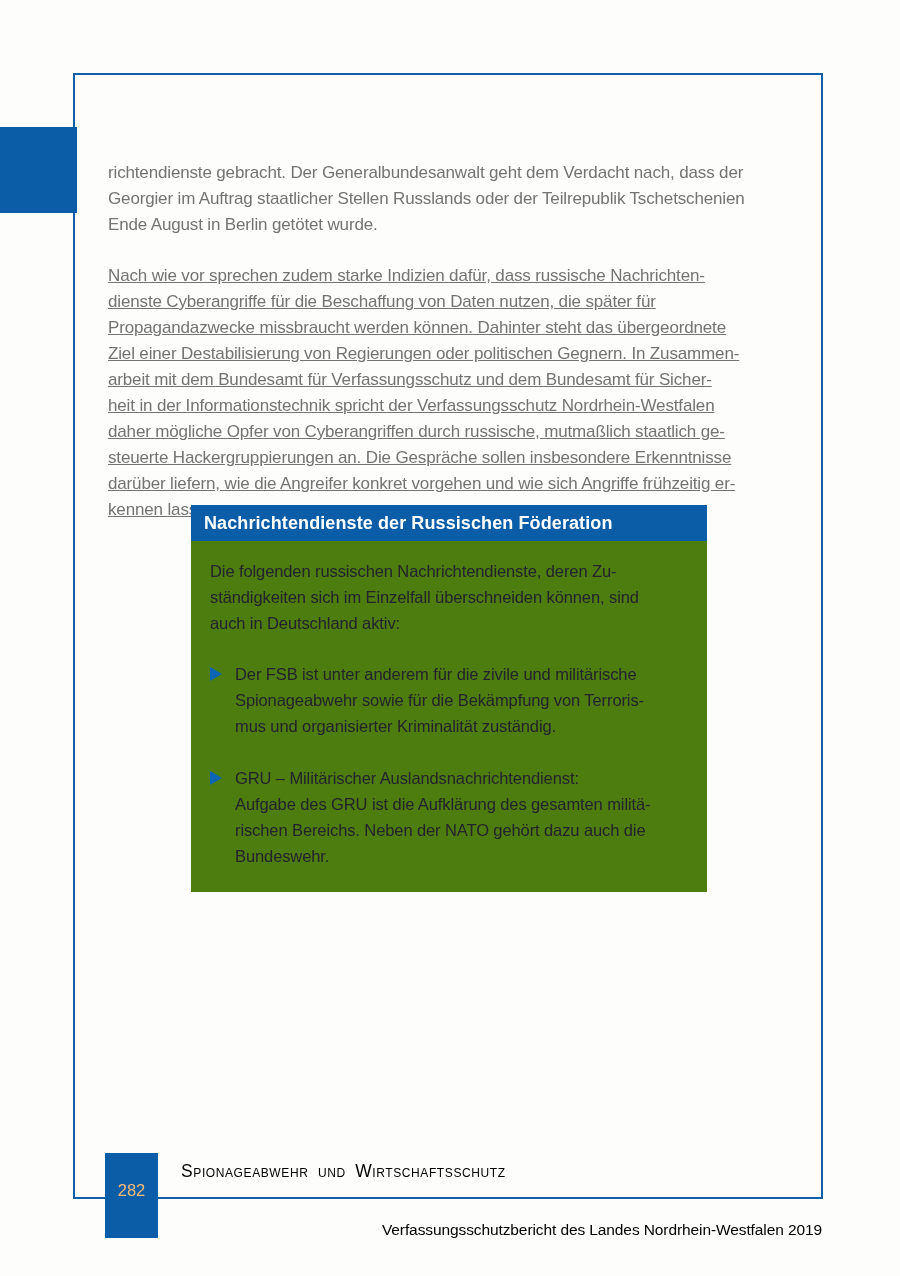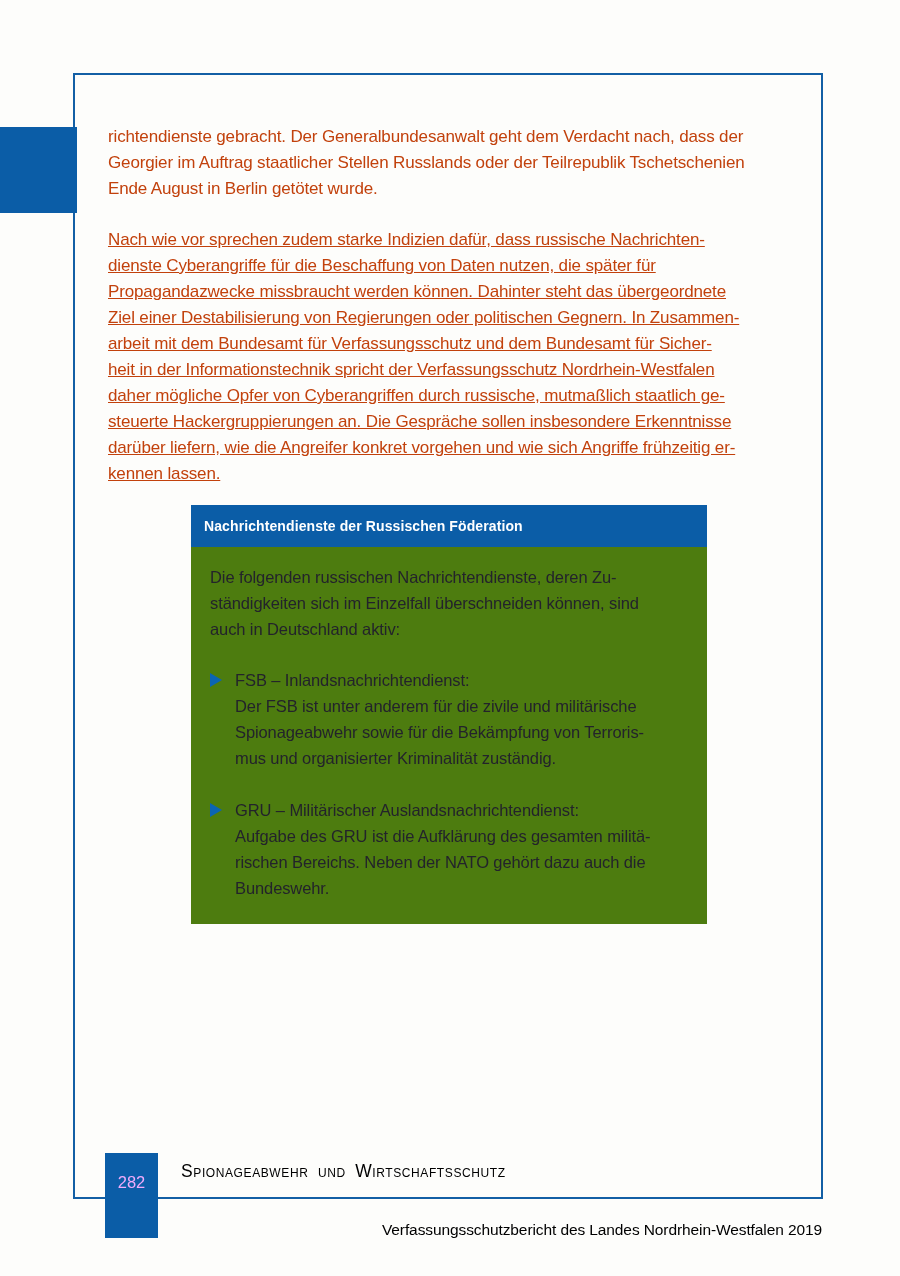--- a/index.html
+++ b/index.html
@@ -23,41 +23,42 @@
     left: 0; top: 127px;
     width: 77px; height: 86px;
     background: #0b5da7;
     z-index: 2;
   }
   .para {
     position: absolute;
     white-space: pre;
     font-size: 17px;
     line-height: 26px;
-    color: #c2410c;
+    color: #737373;
     letter-spacing: -0.15px;
     z-index: 3;
+    margin-top: 36px;
   }
   .para-1 { left: 108px; top: 124px; }
   .para-2 { left: 108px; top: 227px; text-decoration: underline; }
 
   .infobox {
     position: absolute;
     left: 191px; top: 505px;
     width: 516px;
     z-index: 3;
   }
   .infobox-header {
     background: #0b5da7;
     color: #ffffff;
-    height: 42px;
+    height: 36px;
     display: flex;
     align-items: center;
     padding-left: 13px;
-    font-size: 14px;
+    font-size: 18px;
     font-weight: bold;
     letter-spacing: 0.1px;
     box-sizing: border-box;
   }
   .infobox-body {
     background: #4d7c0f;
     padding: 17px 14px 9px 19px;
     box-sizing: border-box;
   }
   .infobox-intro {
@@ -92,24 +93,24 @@
   .bullet-title, .bullet-body {
     display: block;
     white-space: pre;
   }
 
   .page-number-box {
     position: absolute;
     left: 105px; top: 1153px;
     width: 53px; height: 85px;
     background: #0b5da7;
-    color: #f0abfc;
+    color: #fdba74;
     font-size: 16.5px;
     text-align: center;
-    padding-top: 20px;
+    padding-top: 28px;
     box-sizing: border-box;
     z-index: 4;
   }
   .section-title {
     position: absolute;
     left: 181px; top: 1161px;
     font-variant: small-caps;
     color: #000000;
     font-size: 17.5px;
     letter-spacing: 0.6px;
@@ -150,21 +151,20 @@
   <div class="infobox-body">
     <p class="infobox-intro">Die folgenden russischen Nachrichtendienste, deren Zu-
 ständigkeiten sich im Einzelfall überschneiden können, sind
 auch in Deutschland aktiv:</p>
 
     <div class="bullet-item">
       <div class="bullet-icon-cell">
           <div class="bullet-triangle"></div>
         </div>
       <div class="bullet-text">
-        <span class="bullet-title">FSB – Inlandsnachrichtendienst:</span>
         <span class="bullet-body">Der FSB ist unter anderem für die zivile und militärische
 Spionageabwehr sowie für die Bekämpfung von Terroris-
 mus und organisierter Kriminalität zuständig.</span>
       </div>
     </div>
 
 
     <div class="bullet-item last">
       <div class="bullet-icon-cell">
           <div class="bullet-triangle"></div>

